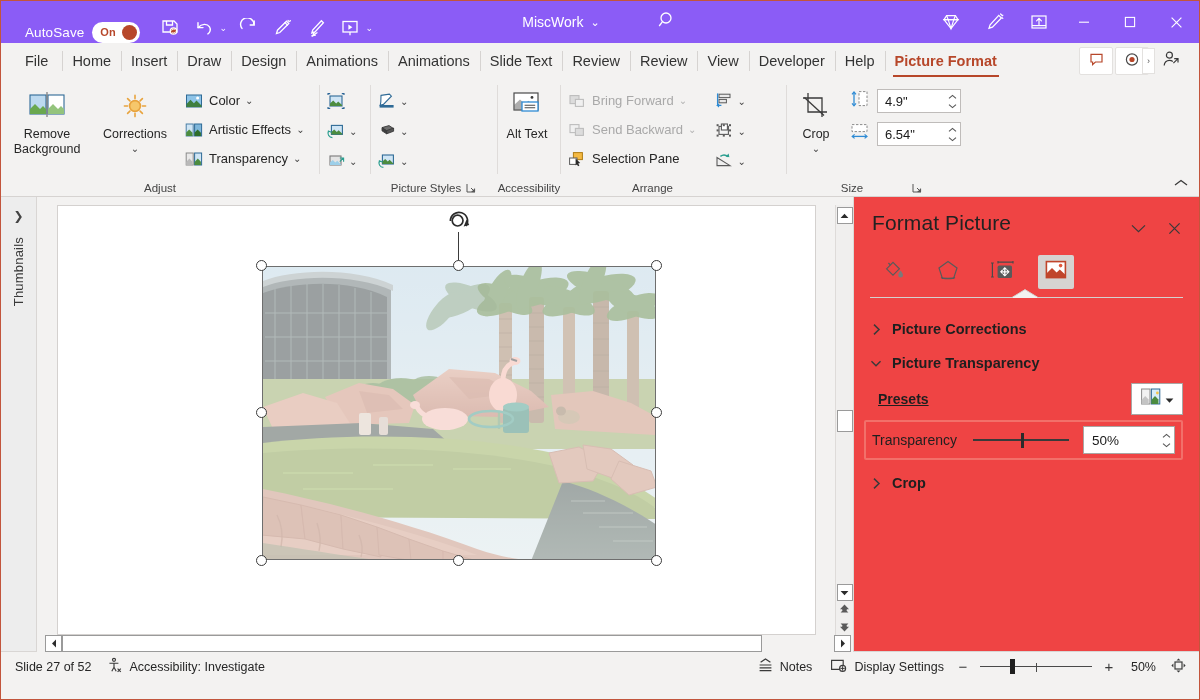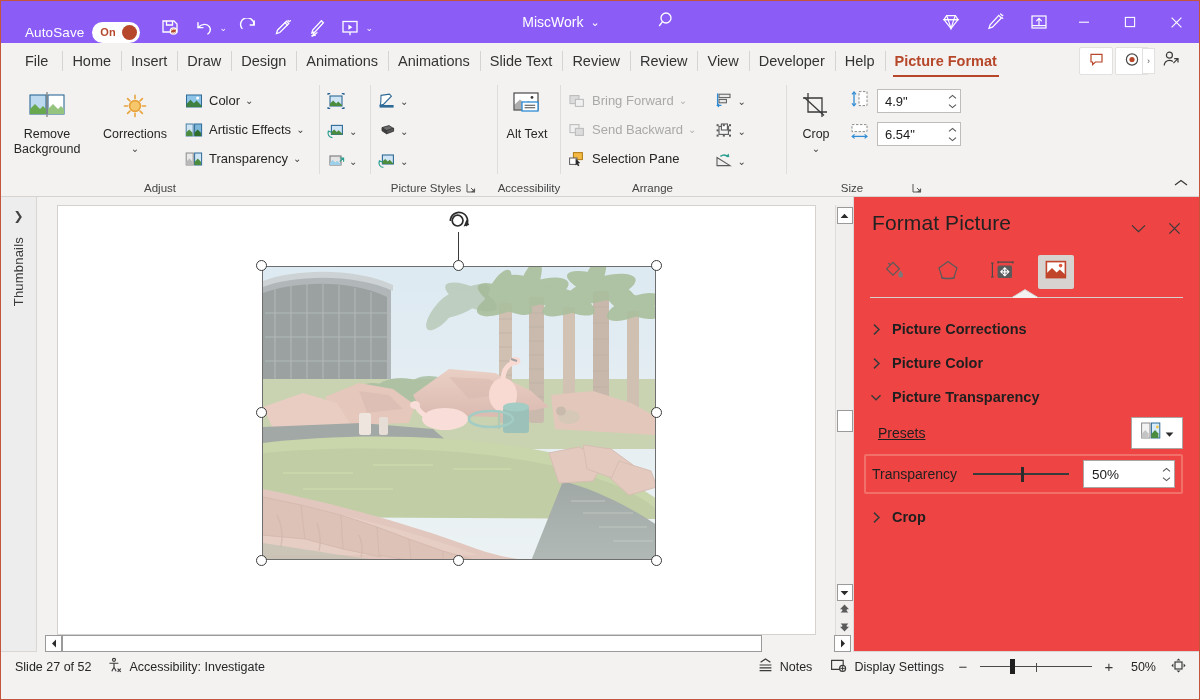--- a/index.html
+++ b/index.html
@@ -226,21 +226,21 @@
   .fp-tab.sel { background: #d6d3d1; }
   .fp-divider { height: 1px; background: #d4d1cf; margin: 8px 16px 0; position: relative; }
   .fp-body { padding: 14px 16px 0 16px; }
   .fp-sec {
     display: flex; align-items: center; gap: 10px; height: 34px;
     font-size: 14.5px; font-weight: 700; color: #1f1f1f;
   }
   .fp-chev { width: 12px; display: flex; align-items: center; justify-content: center; color: #3a3a3a; }
   .fp-row { display: flex; align-items: center; height: 38px; padding-left: 8px; }
   .fp-rowlabel { font-size: 14px; color: #1f1f1f; }
-  .fp-rowlabel u { text-decoration: underline; }
+  .fp-rowlabel u { text-decoration: underline; font-weight: bold; }
   .preset-btn {
     margin-left: auto; width: 52px; height: 32px; background: #fff;
     border: 1px solid #a9a6a4; display: flex; align-items: center; justify-content: center; gap: 3px;
   }
   .hl-box {
     border: 2.5px solid #f2706a; border-radius: 2px; margin: 2px 0 0 -6px;
     padding: 3px 6px; display: flex; align-items: center; height: 40px;
   }
   .slider-wrap {
     flex: 1; display: flex; align-items: center; margin-left: 10px; margin-right: 8px;
@@ -1038,28 +1038,20 @@
 
         <div class="fp-sec">
           <span class="fp-chev">
             <svg width="9" height="13" viewBox="0 0 9 13" fill="none" stroke="#3a3a3a" stroke-width="1.5">
                 <path d="M2 1.6L7 6.5 2 11.4"></path>
               </svg>
           </span>
           <span>Picture Corrections</span>
         </div>
 
-        <div class="fp-sec">
-          <span class="fp-chev">
-            <svg width="9" height="13" viewBox="0 0 9 13" fill="none" stroke="#3a3a3a" stroke-width="1.5">
-                <path d="M2 1.6L7 6.5 2 11.4"></path>
-              </svg>
-          </span>
-          <span>Picture Color</span>
-        </div>
 
         <div class="fp-sec">
           <span class="fp-chev">
             <svg width="13" height="9" viewBox="0 0 13 9" fill="none" stroke="#3a3a3a" stroke-width="1.5">
                 <path d="M1.6 2L6.5 7 11.4 2"></path>
               </svg>
           </span>
           <span>Picture Transparency</span>
         </div>
 

